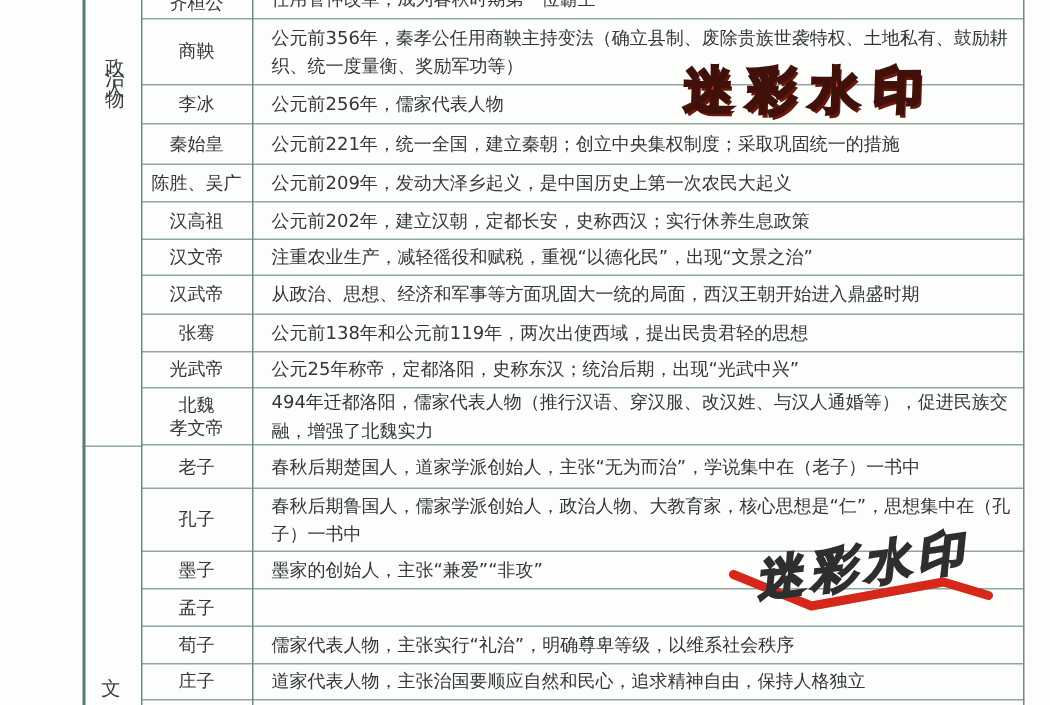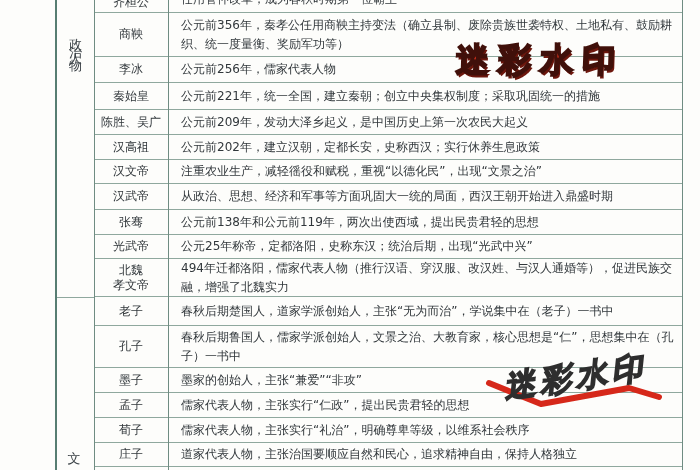--- a/index.html
+++ b/index.html
@@ -93,29 +93,28 @@
       <div class="cell name">北魏
 孝文帝</div>
       <div class="cell desc">494年迁都洛阳，儒家代表人物（推行汉语、穿汉服、改汉姓、与汉人通婚等），促进民族交融，增强了北魏实力</div>
     </div>
     <div class="row" style="height:29px">
       <div class="cell name">老子</div>
       <div class="cell desc">春秋后期楚国人，道家学派创始人，主张“无为而治”，学说集中在（老子）一书中</div>
     </div>
     <div class="row" style="height:42px">
       <div class="cell name">孔子</div>
-      <div class="cell desc">春秋后期鲁国人，儒家学派创始人，文景之治、大教育家，核心思想是“仁”，思想集中在（孔子）一书中</div>
+      <div class="cell desc">春秋后期鲁国人，儒家学派创始人，政治人物、大教育家，核心思想是“仁”，思想集中在（孔子）一书中</div>
     </div>
     <div class="row" style="height:25px">
       <div class="cell name">墨子</div>
       <div class="cell desc">墨家的创始人，主张“兼爱”“非攻”</div>
     </div>
     <div class="row" style="height:25px">
       <div class="cell name">孟子</div>
-      <div class="cell desc">儒家代表人物，主张实行“仁政”，提出民贵君轻的思想</div>
     </div>
     <div class="row" style="height:25px">
       <div class="cell name">荀子</div>
       <div class="cell desc">儒家代表人物，主张实行“礼治”，明确尊卑等级，以维系社会秩序</div>
     </div>
     <div class="row" style="height:24px">
       <div class="cell name">庄子</div>
       <div class="cell desc">道家代表人物，主张治国要顺应自然和民心，追求精神自由，保持人格独立</div>
     </div>
     <div class="row" style="height:12px">

